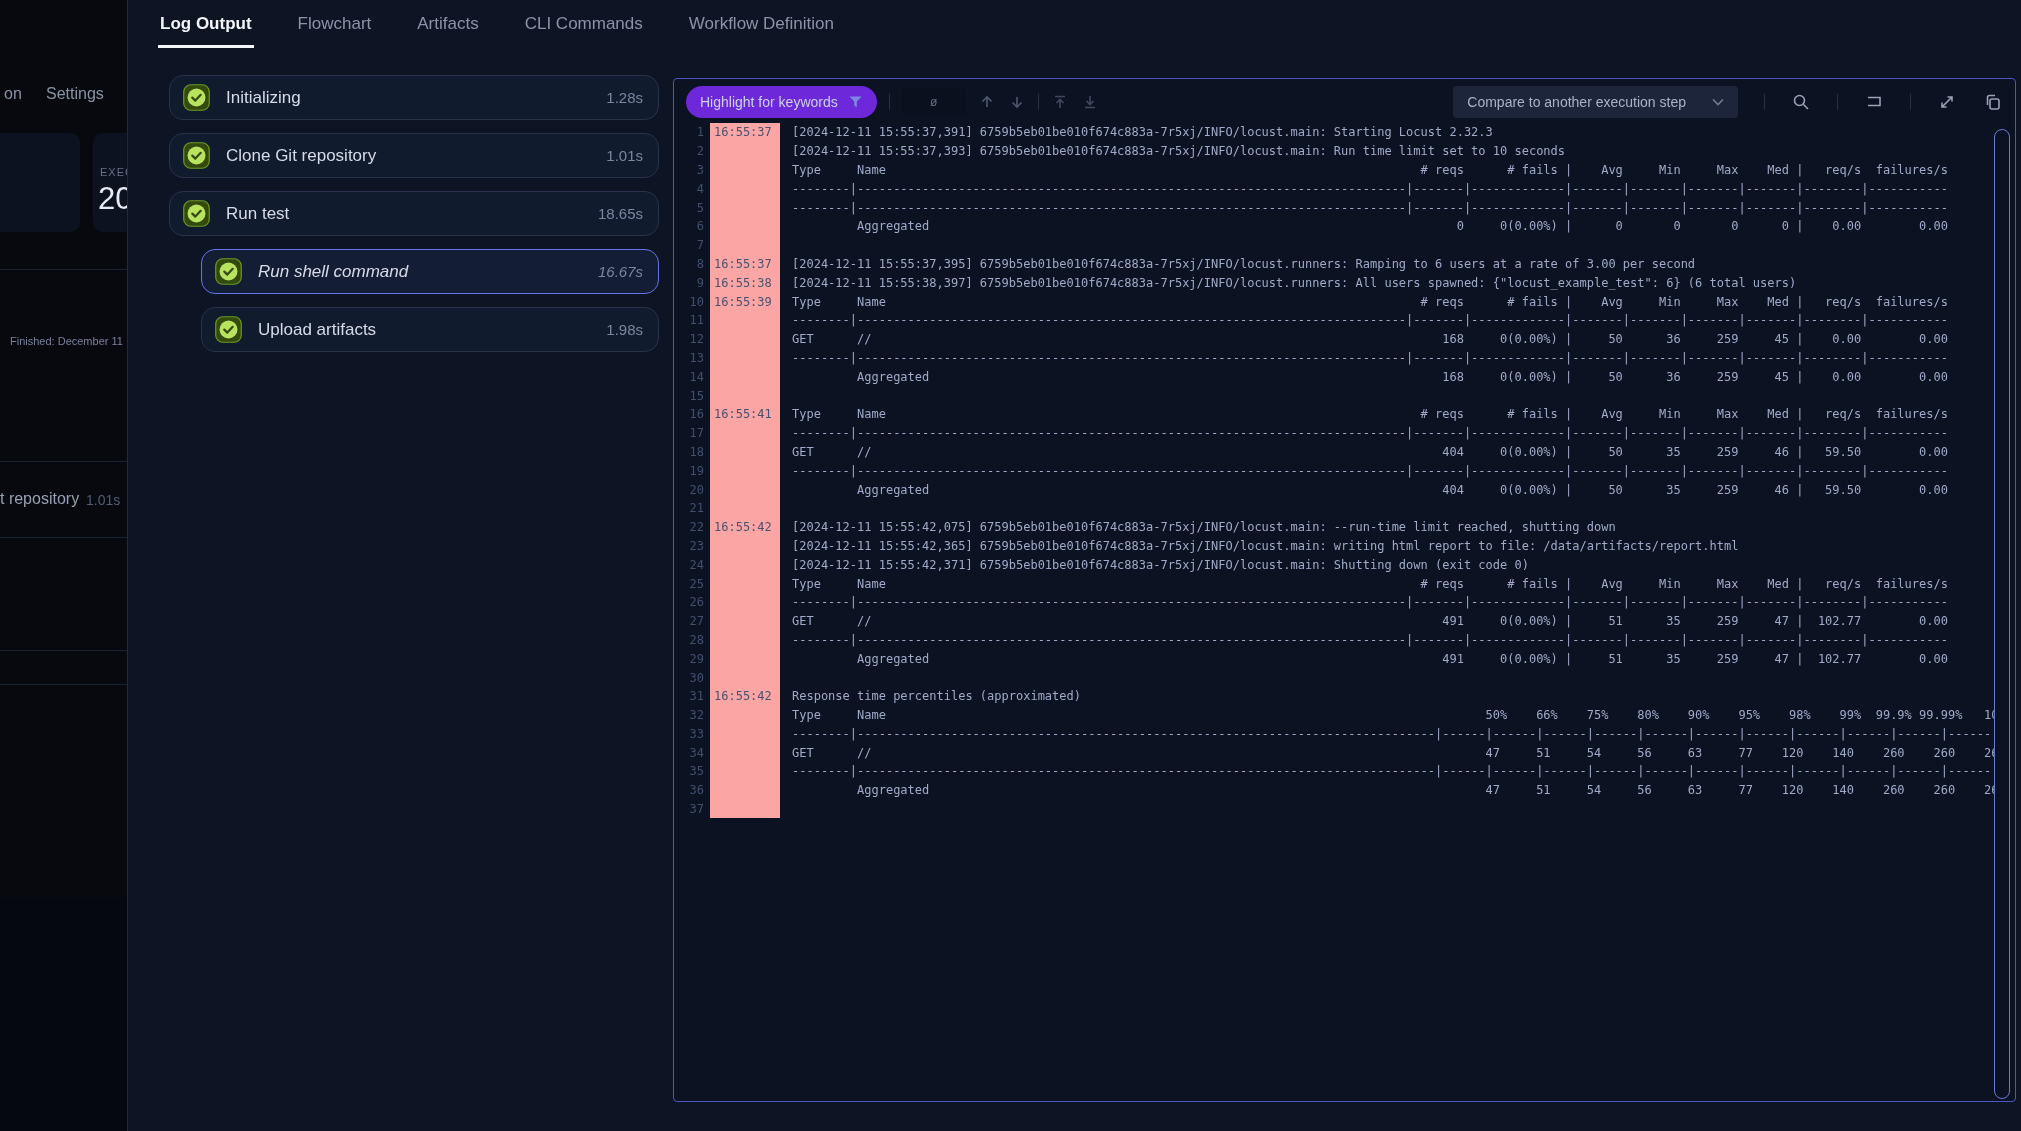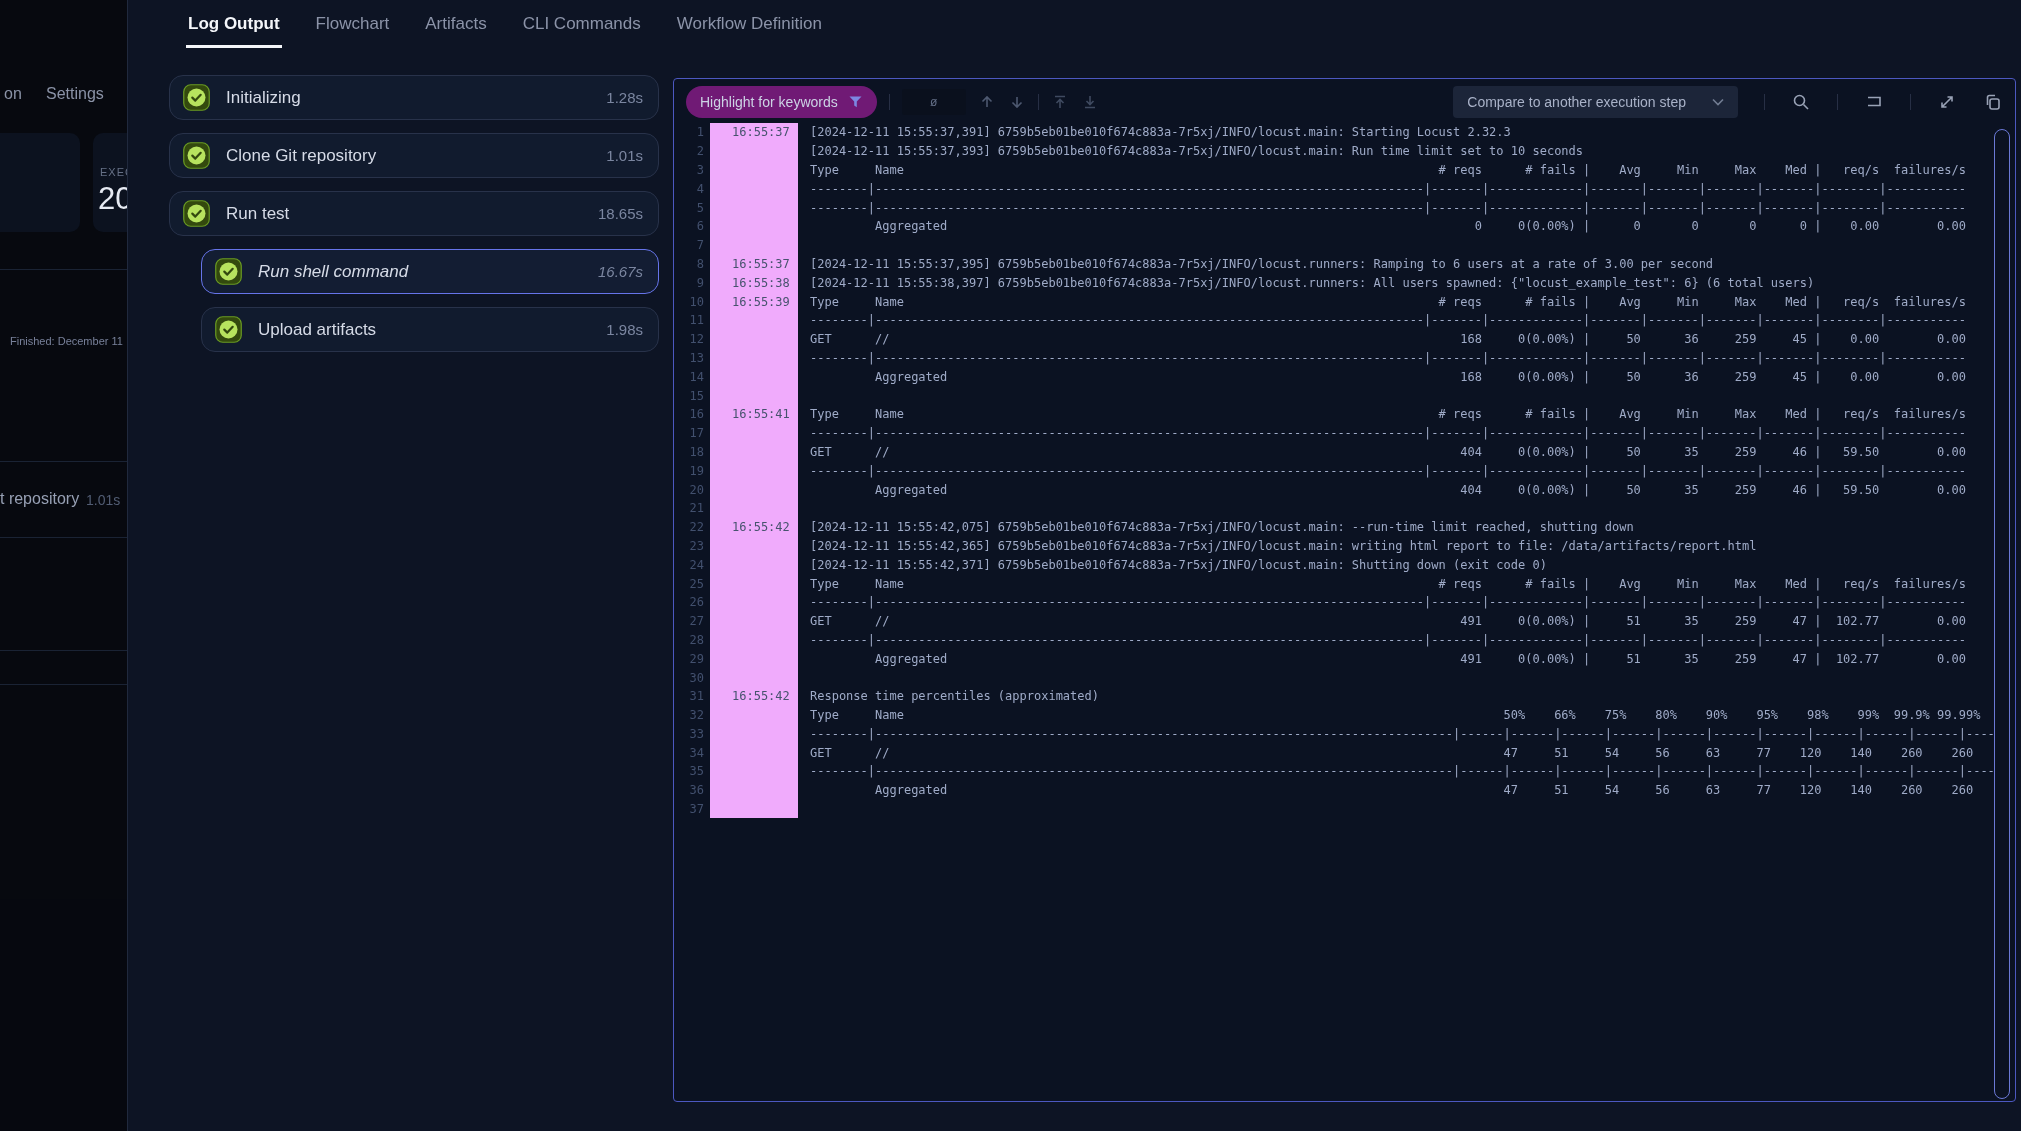--- a/index.html
+++ b/index.html
@@ -19,56 +19,56 @@
   .bd-div{position:absolute;left:0;width:127px;height:1px;background:#1a2334;}
   .bd-finished{position:absolute;left:10px;top:335px;font-size:11px;color:#78819a;}
   .bd-rowlabel{position:absolute;left:0;top:490px;font-size:16px;color:#97a0b4;}
   .bd-rowdur{position:absolute;left:86px;top:492px;font-size:14px;color:#525d74;}
 
   
   .modal{position:absolute;left:127px;top:0;width:1894px;height:1131px;background:#0d1424;
          border-left:1px solid #20293d;}
 
   
-  .tab-bar{position:absolute;left:30px;top:0;height:48px;display:flex;gap:32px;align-items:flex-start;margin-left:28px;}
+  .tab-bar{position:absolute;left:30px;top:0;height:48px;display:flex;gap:42px;align-items:flex-start;}
   .tab{font-size:17px;color:#8b93a8;padding:14px 2px 11px 2px;border-bottom:3px solid transparent;cursor:pointer;}
   .tab.active{color:#f4f6fa;font-weight:700;border-bottom-color:#f4f6fa;}
 
   
   .steps{position:absolute;left:41px;top:75px;width:490px;}
   .step{position:relative;height:45px;margin-bottom:13px;background:#111b2e;border:1px solid #28324a;
         border-radius:14px;box-sizing:border-box;display:flex;align-items:center;cursor:pointer;}
   .step.nested{margin-left:32px;width:458px;}
   .step.selected{border:1.5px solid #6674e9;background:#131d33;font-style:italic;}
   .step-icon{width:27px;height:27px;margin-left:13px;flex:0 0 auto;}
   .step-label{margin-left:16px;font-size:17px;color:#d6dbe7;flex:1 1 auto;}
   .step-dur{margin-right:15px;font-size:15px;color:#7b86a0;}
 
   
   .log-panel{position:absolute;left:545px;top:78px;width:1343px;height:1024px;box-sizing:border-box;
              background:#0b1222;border:1px solid #4c58c0;border-radius:4px;overflow:hidden;}
   .log-toolbar{position:absolute;left:0;top:6px;right:0;height:34px;display:flex;align-items:center;
                padding:0 12px;}
   .tb-left{display:flex;align-items:center;gap:12px;}
   .tb-right{margin-left:auto;display:flex;align-items:center;gap:26px;}
-  .tb-btn{display:flex;align-items:center;gap:10px;background:#701a75;border-radius:16px;height:32px;
+  .tb-btn{display:flex;align-items:center;gap:10px;background:#6d28d9;border-radius:16px;height:32px;
           padding:0 14px;font-size:14px;color:#ccd3e5;cursor:pointer;}
   .tb-sep{width:1px;height:16px;background:#272f45;}
   .tb-count{width:64px;height:26px;background:#0a101d;border-radius:3px;color:#626d85;font-size:12px;
             display:flex;align-items:center;justify-content:center;}
   .tb-icon{display:flex;align-items:center;justify-content:center;cursor:pointer;}
   .tb-dd{display:flex;align-items:center;gap:26px;background:#1c2539;border-radius:4px;height:32px;
          padding:0 14px;font-size:14px;color:#a9b2c8;cursor:pointer;}
 
   
   .log-body{position:absolute;left:2px;top:44px;right:20px;bottom:4px;overflow:hidden;}
   .log-row{display:flex;height:18.8px;align-items:center;
            font-family:"DejaVu Sans Mono", monospace;font-size:12px;white-space:pre;}
   .ln{width:28px;padding-right:6px;text-align:right;color:#42506e;flex:0 0 auto;}
-  .lts{width:66px;padding-left:22px;color:#47536e;background:#f0abfc;align-self:stretch;
+  .lts{width:66px;padding-left:4px;color:#47536e;background:#fca5a5;align-self:stretch;
        display:flex;align-items:center;flex:0 0 auto;}
   .ltx{padding-left:12px;color:#9fabc8;flex:1 1 auto;overflow:hidden;}
 
   .log-scrollbar{position:absolute;right:5px;top:50px;width:14px;height:968px;border:1.5px solid #6b79d6;
                  border-radius:8px;}
 </style>
 </head>
 <body>
 
 <div class="backdrop">

